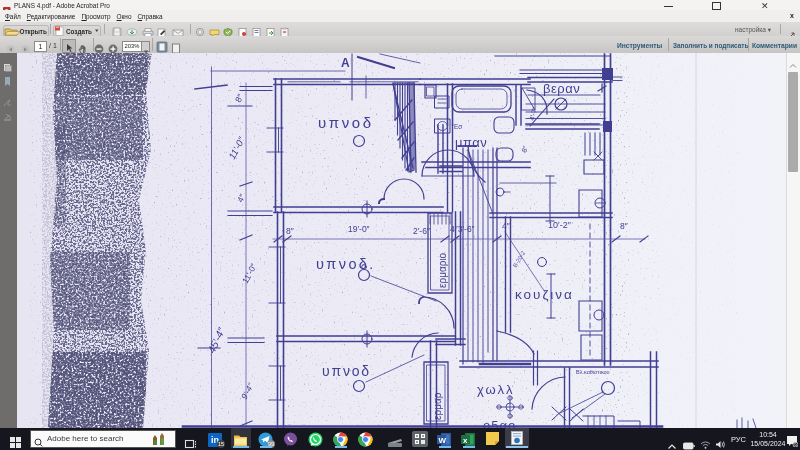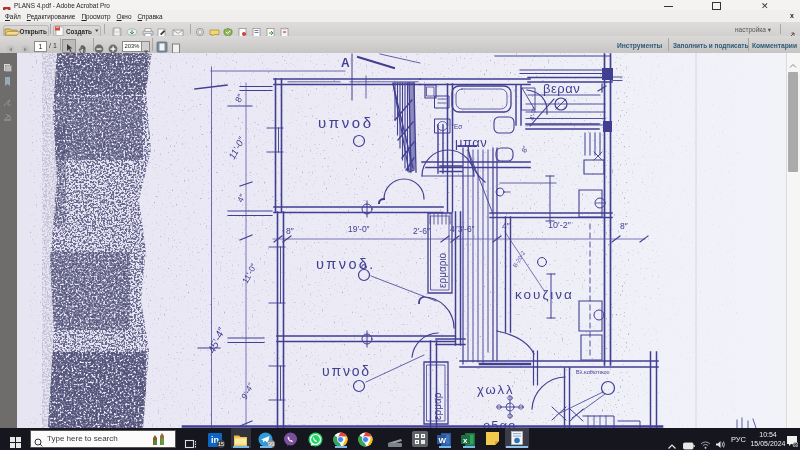--- a/index.html
+++ b/index.html
@@ -573,21 +573,21 @@
     </svg>
 </div>
 
 <div class="abs" style="left:30px;top:430px;width:146px;height:18px;background:#fbfbfb;border:1px solid #555;box-sizing:border-box;"></div>
 
 <div class="abs" style="left:34px;top:434px;width:9px;height:10px;"><svg width="9" height="10">
       <circle cx="4" cy="4" r="3" stroke="#333" stroke-width="1" fill="none"></circle>
       <path d="M6.2 6.2 l2 2.2" stroke="#333" stroke-width="1"></path>
     </svg></div>
 
-<div class="abs" style="left:47px;top:434px;font-size:8px;color:#3a3a3a;">Type here to search</div>
+<div class="abs" style="left:47px;top:434px;font-size:8px;color:#3a3a3a;">Adobe here to search</div>
 
 <div class="abs" style="left:150px;top:431px;width:18px;height:16px;">
 <svg width="18" height="16">
       <path d="M3 14 v-7 l2 -3 l2 3 v7 z" fill="#8a5a2a"></path>
       <path d="M10 14 v-9 l2 -3 l2 3 v9 z" fill="#9a6a3a"></path>
       <rect x="4" y="9" width="3" height="5" fill="#4a8a3a"></rect>
       <rect x="11" y="7" width="3" height="7" fill="#5aa04a"></rect>
     </svg>
 </div>
 

